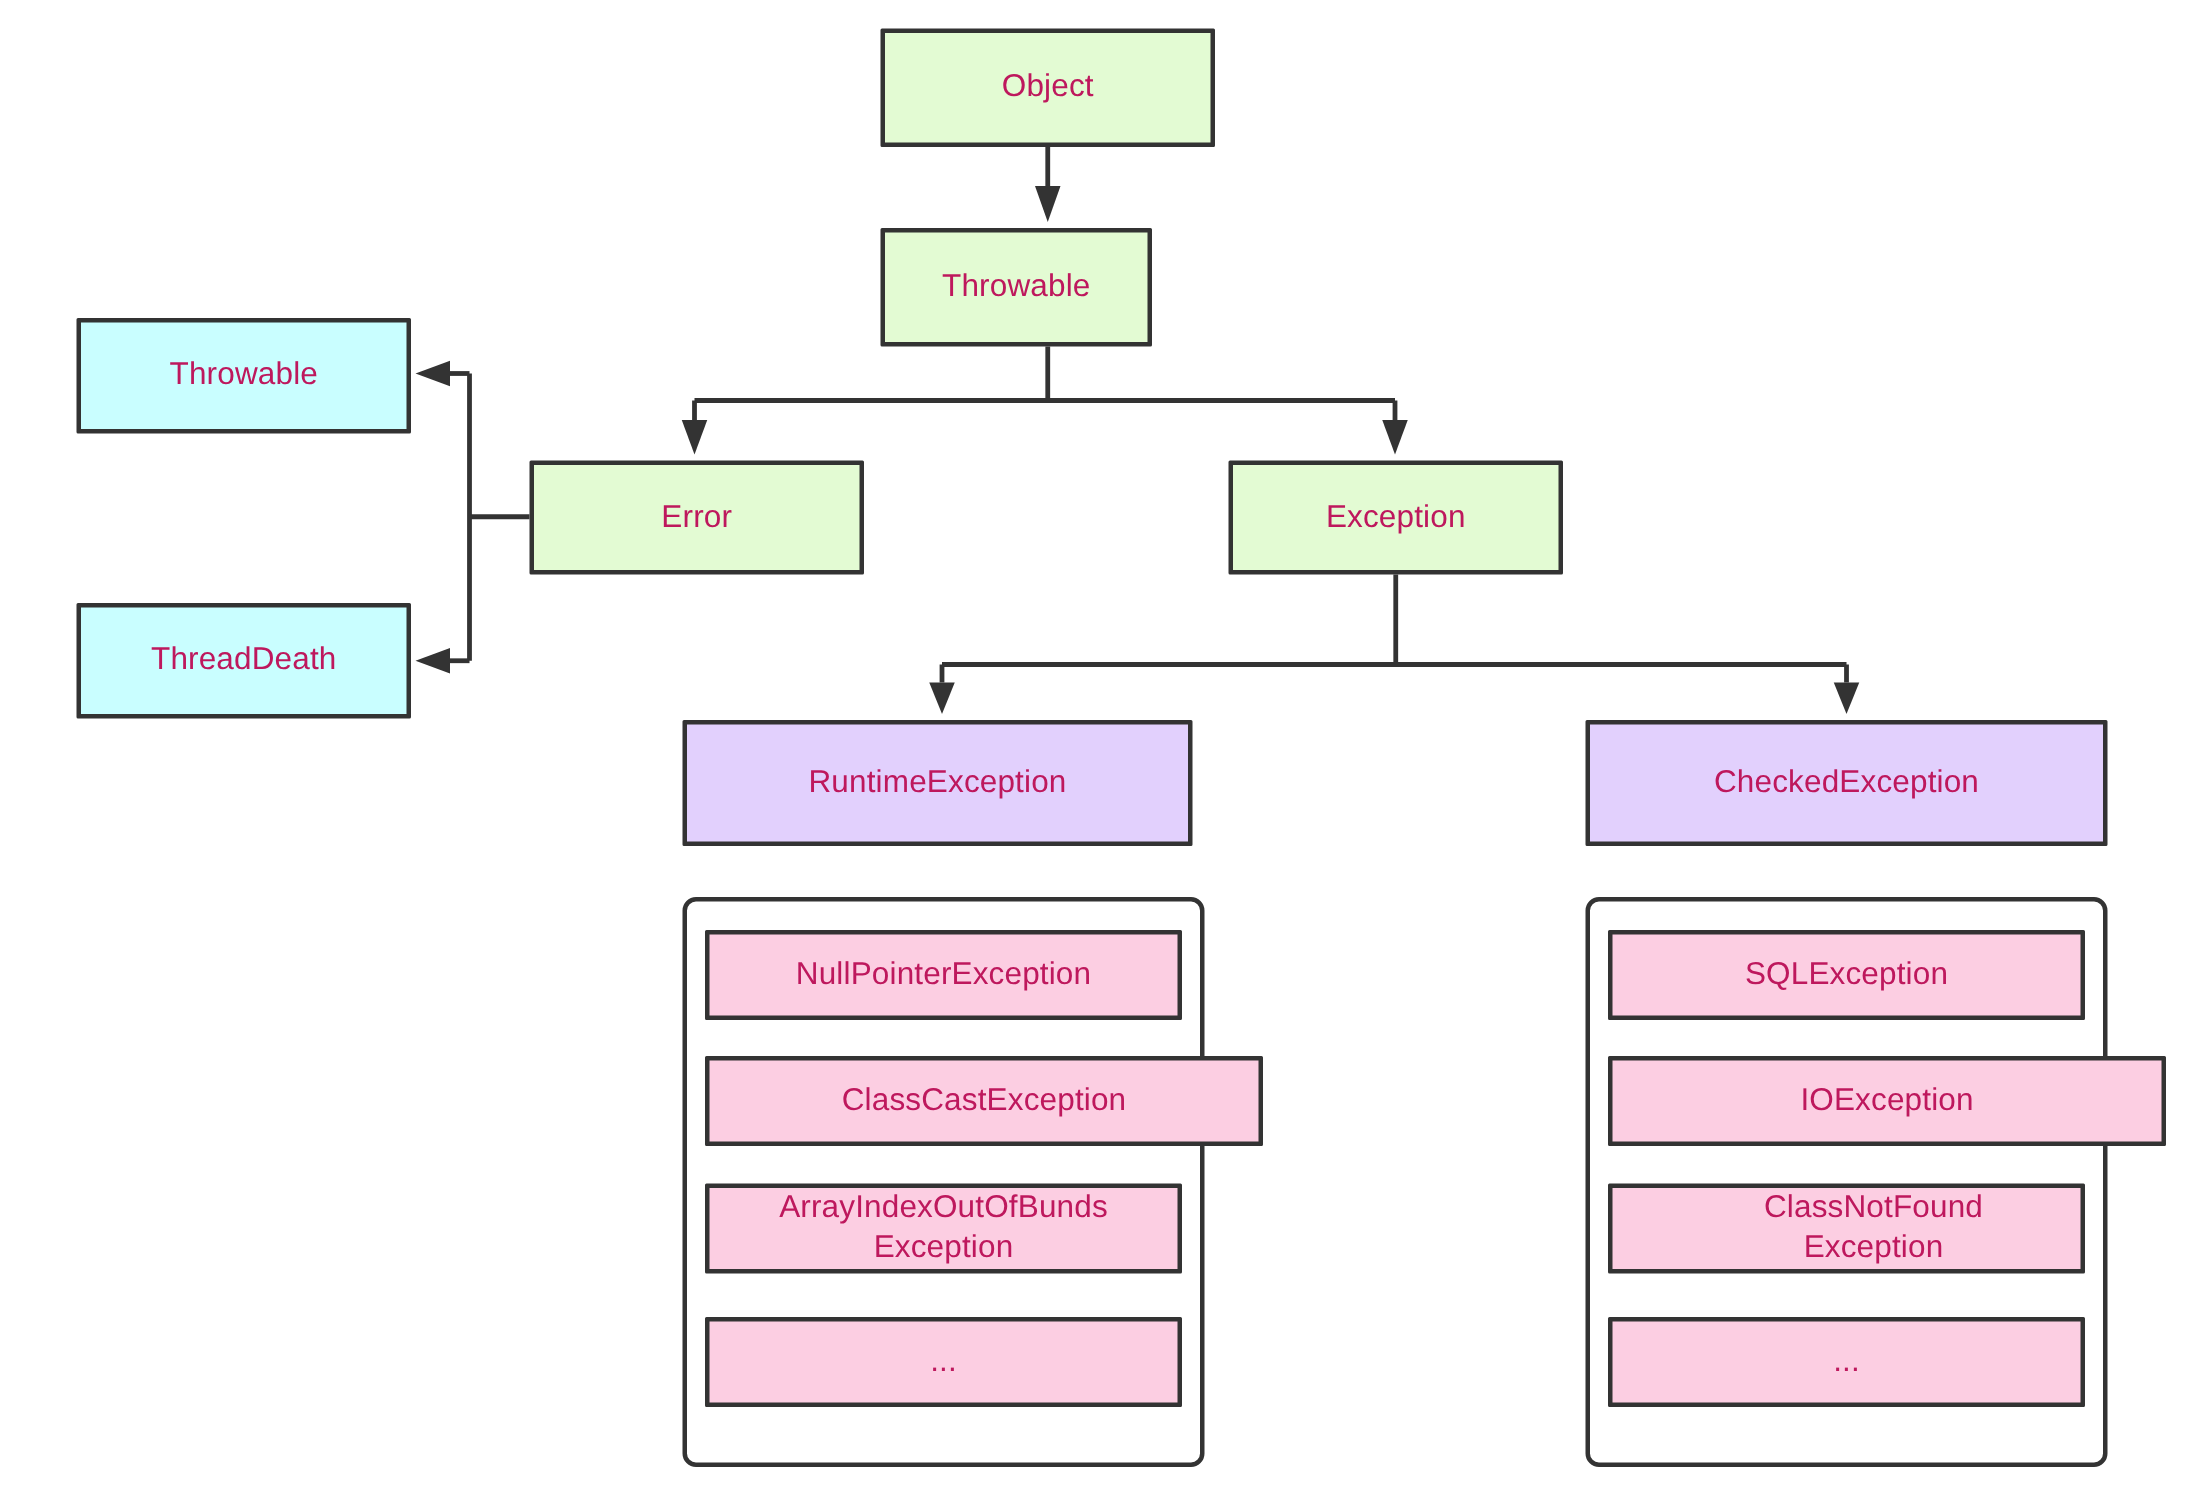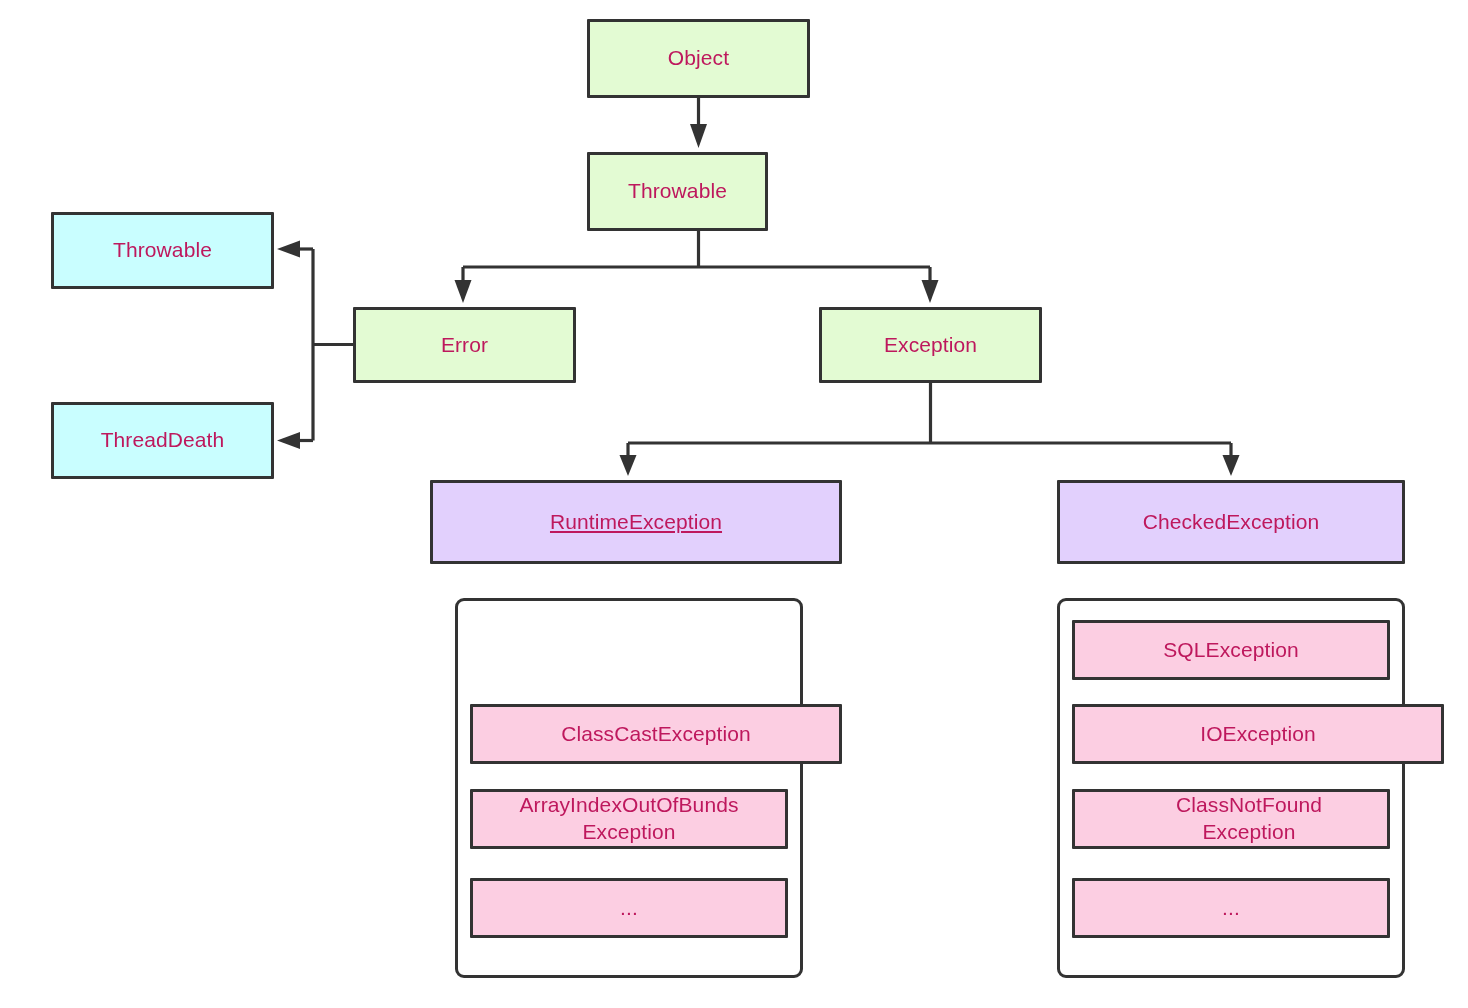--- a/index.html
+++ b/index.html
@@ -136,30 +136,33 @@
   </div>
 
   <div class="node cyan" style="left:51px; top:402px; width:223px; height:77px;">
     <span>ThreadDeath</span>
   </div>
 
   <div class="node green" style="left:819px; top:307px; width:223px; height:76px;">
     <span>Exception</span>
   </div>
 
-  <div class="node purple" style="left:430px; top:480px; width:412px; height:84px;text-decoration:underline;">
+  <div class="node purple" style="left:455px; top:480px; width:340px; height:84px;">
     <span>RuntimeException</span>
   </div>
 
   <div class="node purple" style="left:1057px; top:480px; width:348px; height:84px;">
     <span>CheckedException</span>
   </div>
 
   <div class="group-box" style="left:455px; top:598px; width:348px; height:380px;"></div>
 
+  <div class="node pink" style="left:470px; top:620px; width:318px; height:60px;">
+    <span>NullPointerException</span>
+  </div>
   <div class="node pink" style="left:470px; top:704px; width:372px; height:60px;">
     <span>ClassCastException</span>
   </div>
   <div class="node pink" style="left:470px; top:789px; width:318px; height:60px;">
     <span>ArrayIndexOutOfBunds
 Exception</span>
   </div>
   <div class="node pink" style="left:470px; top:878px; width:318px; height:60px;">
     <span>...</span>
   </div>

